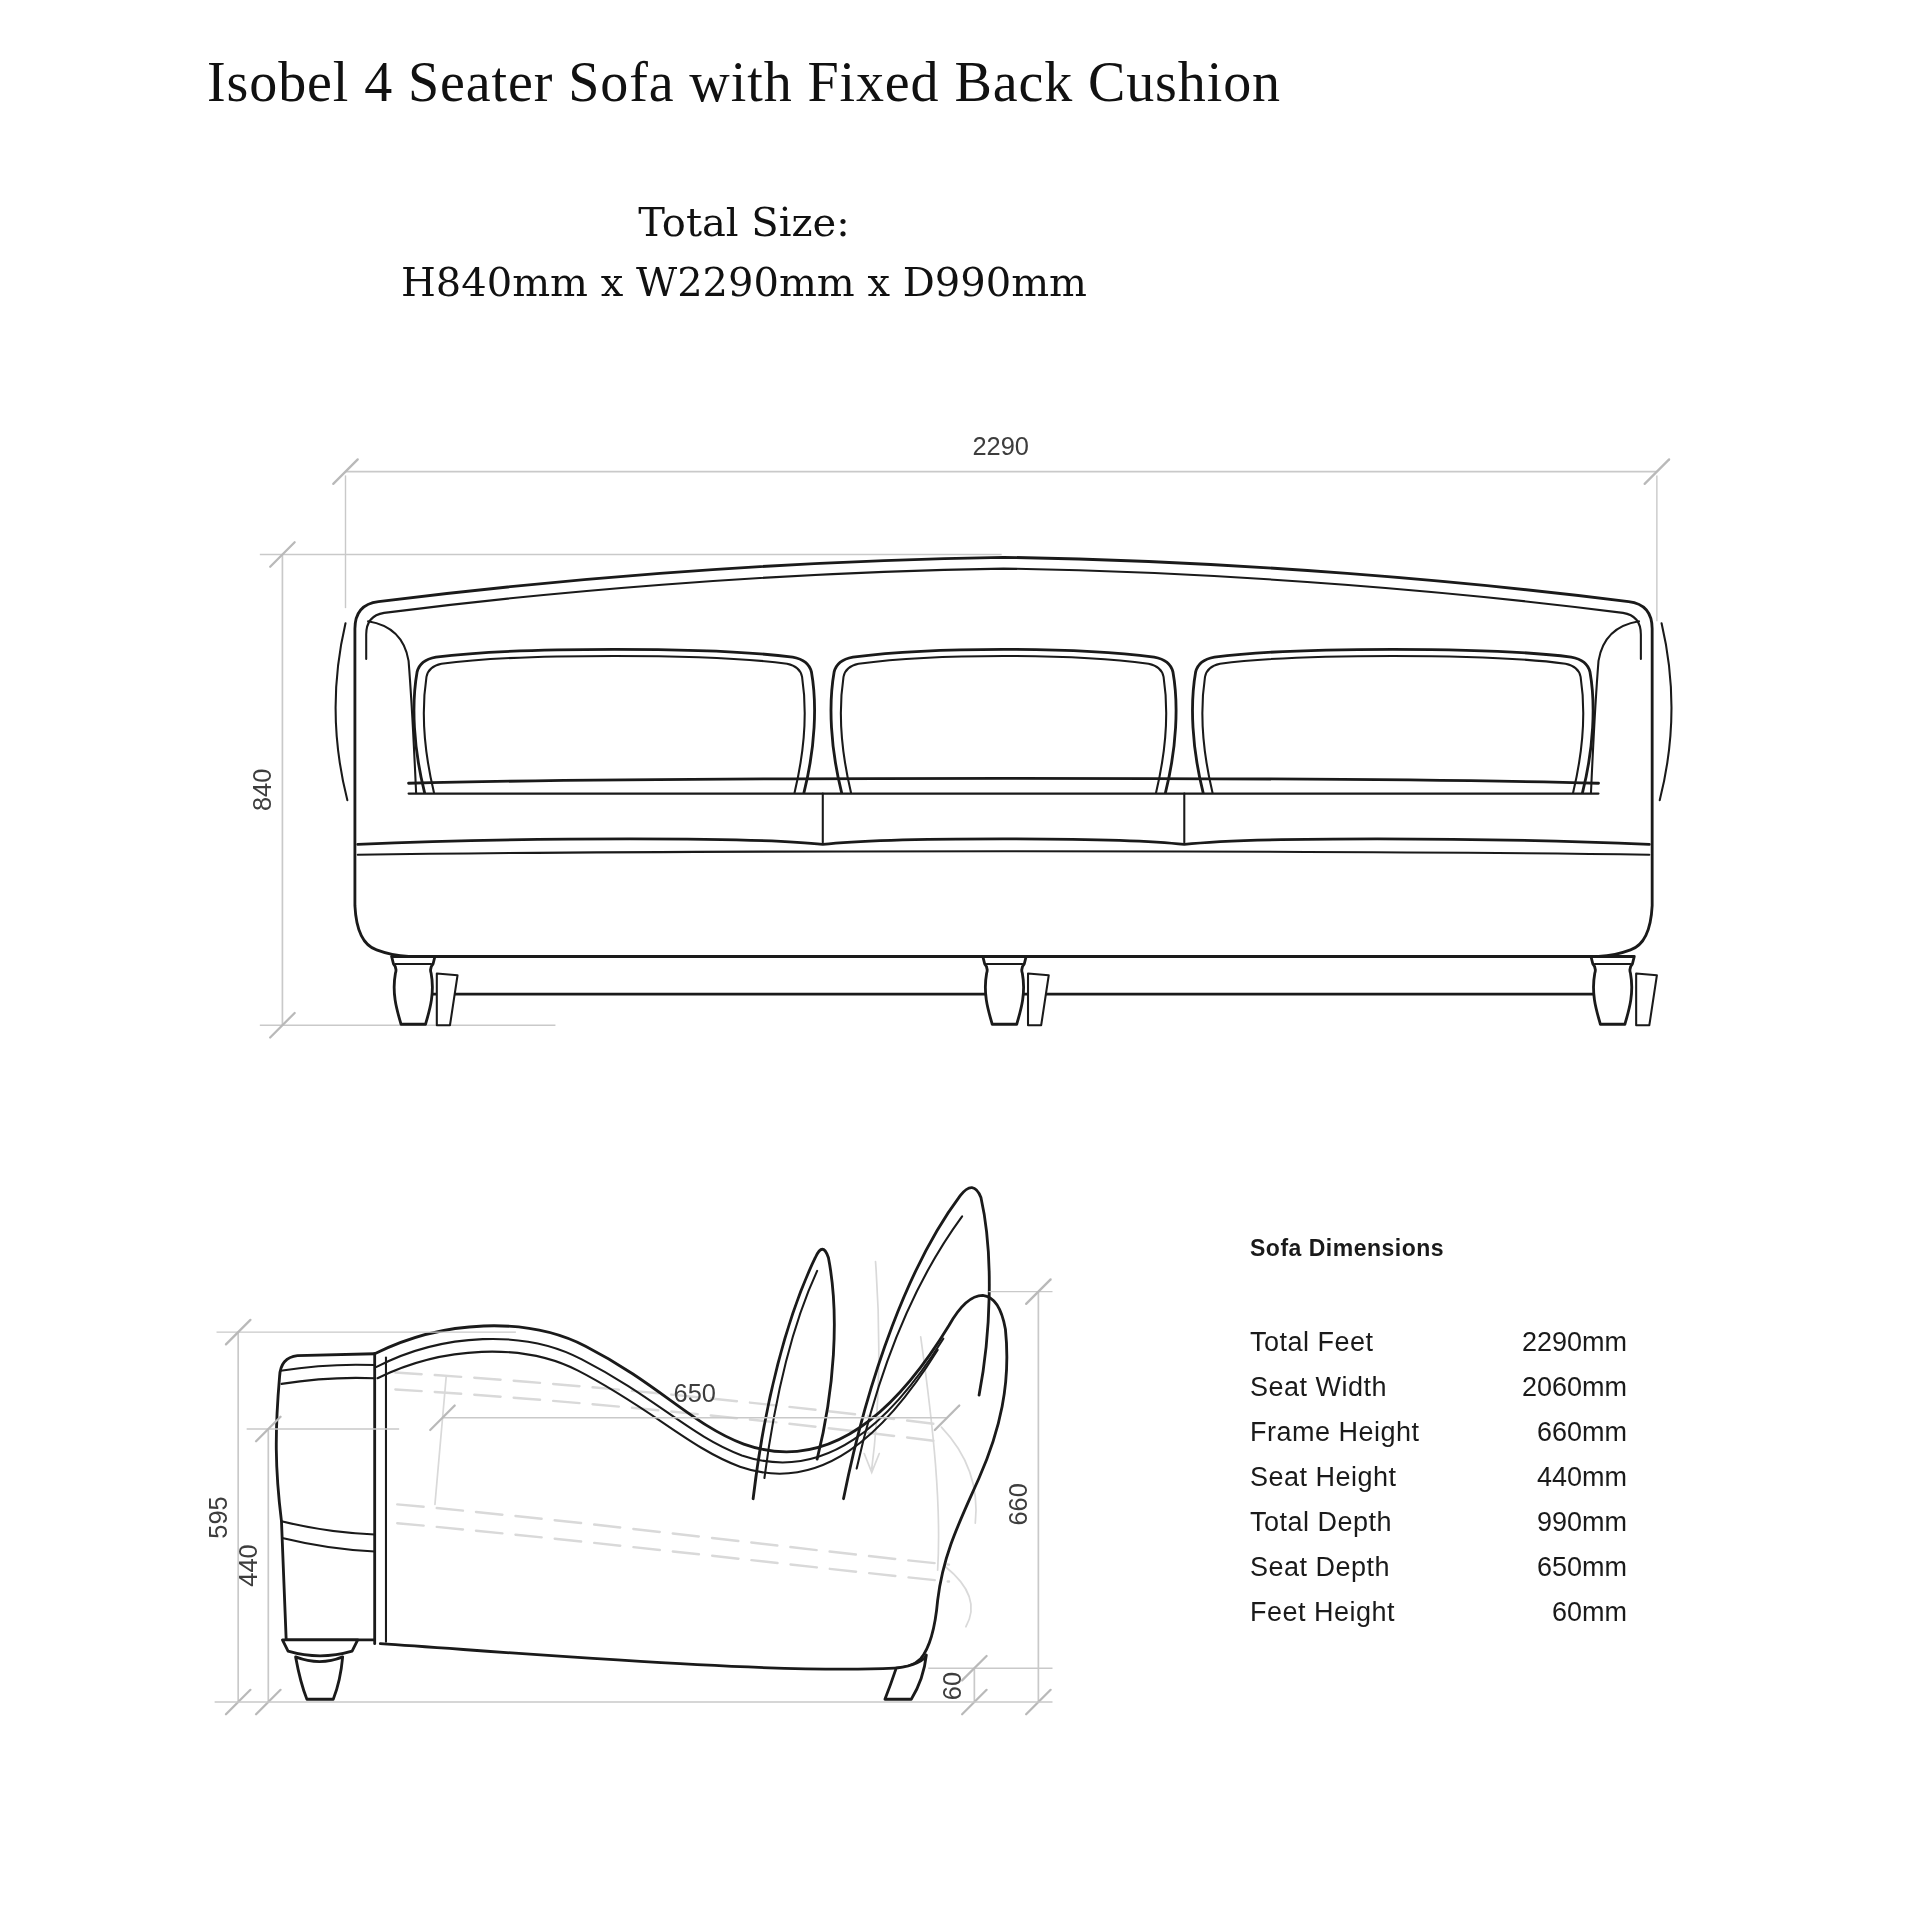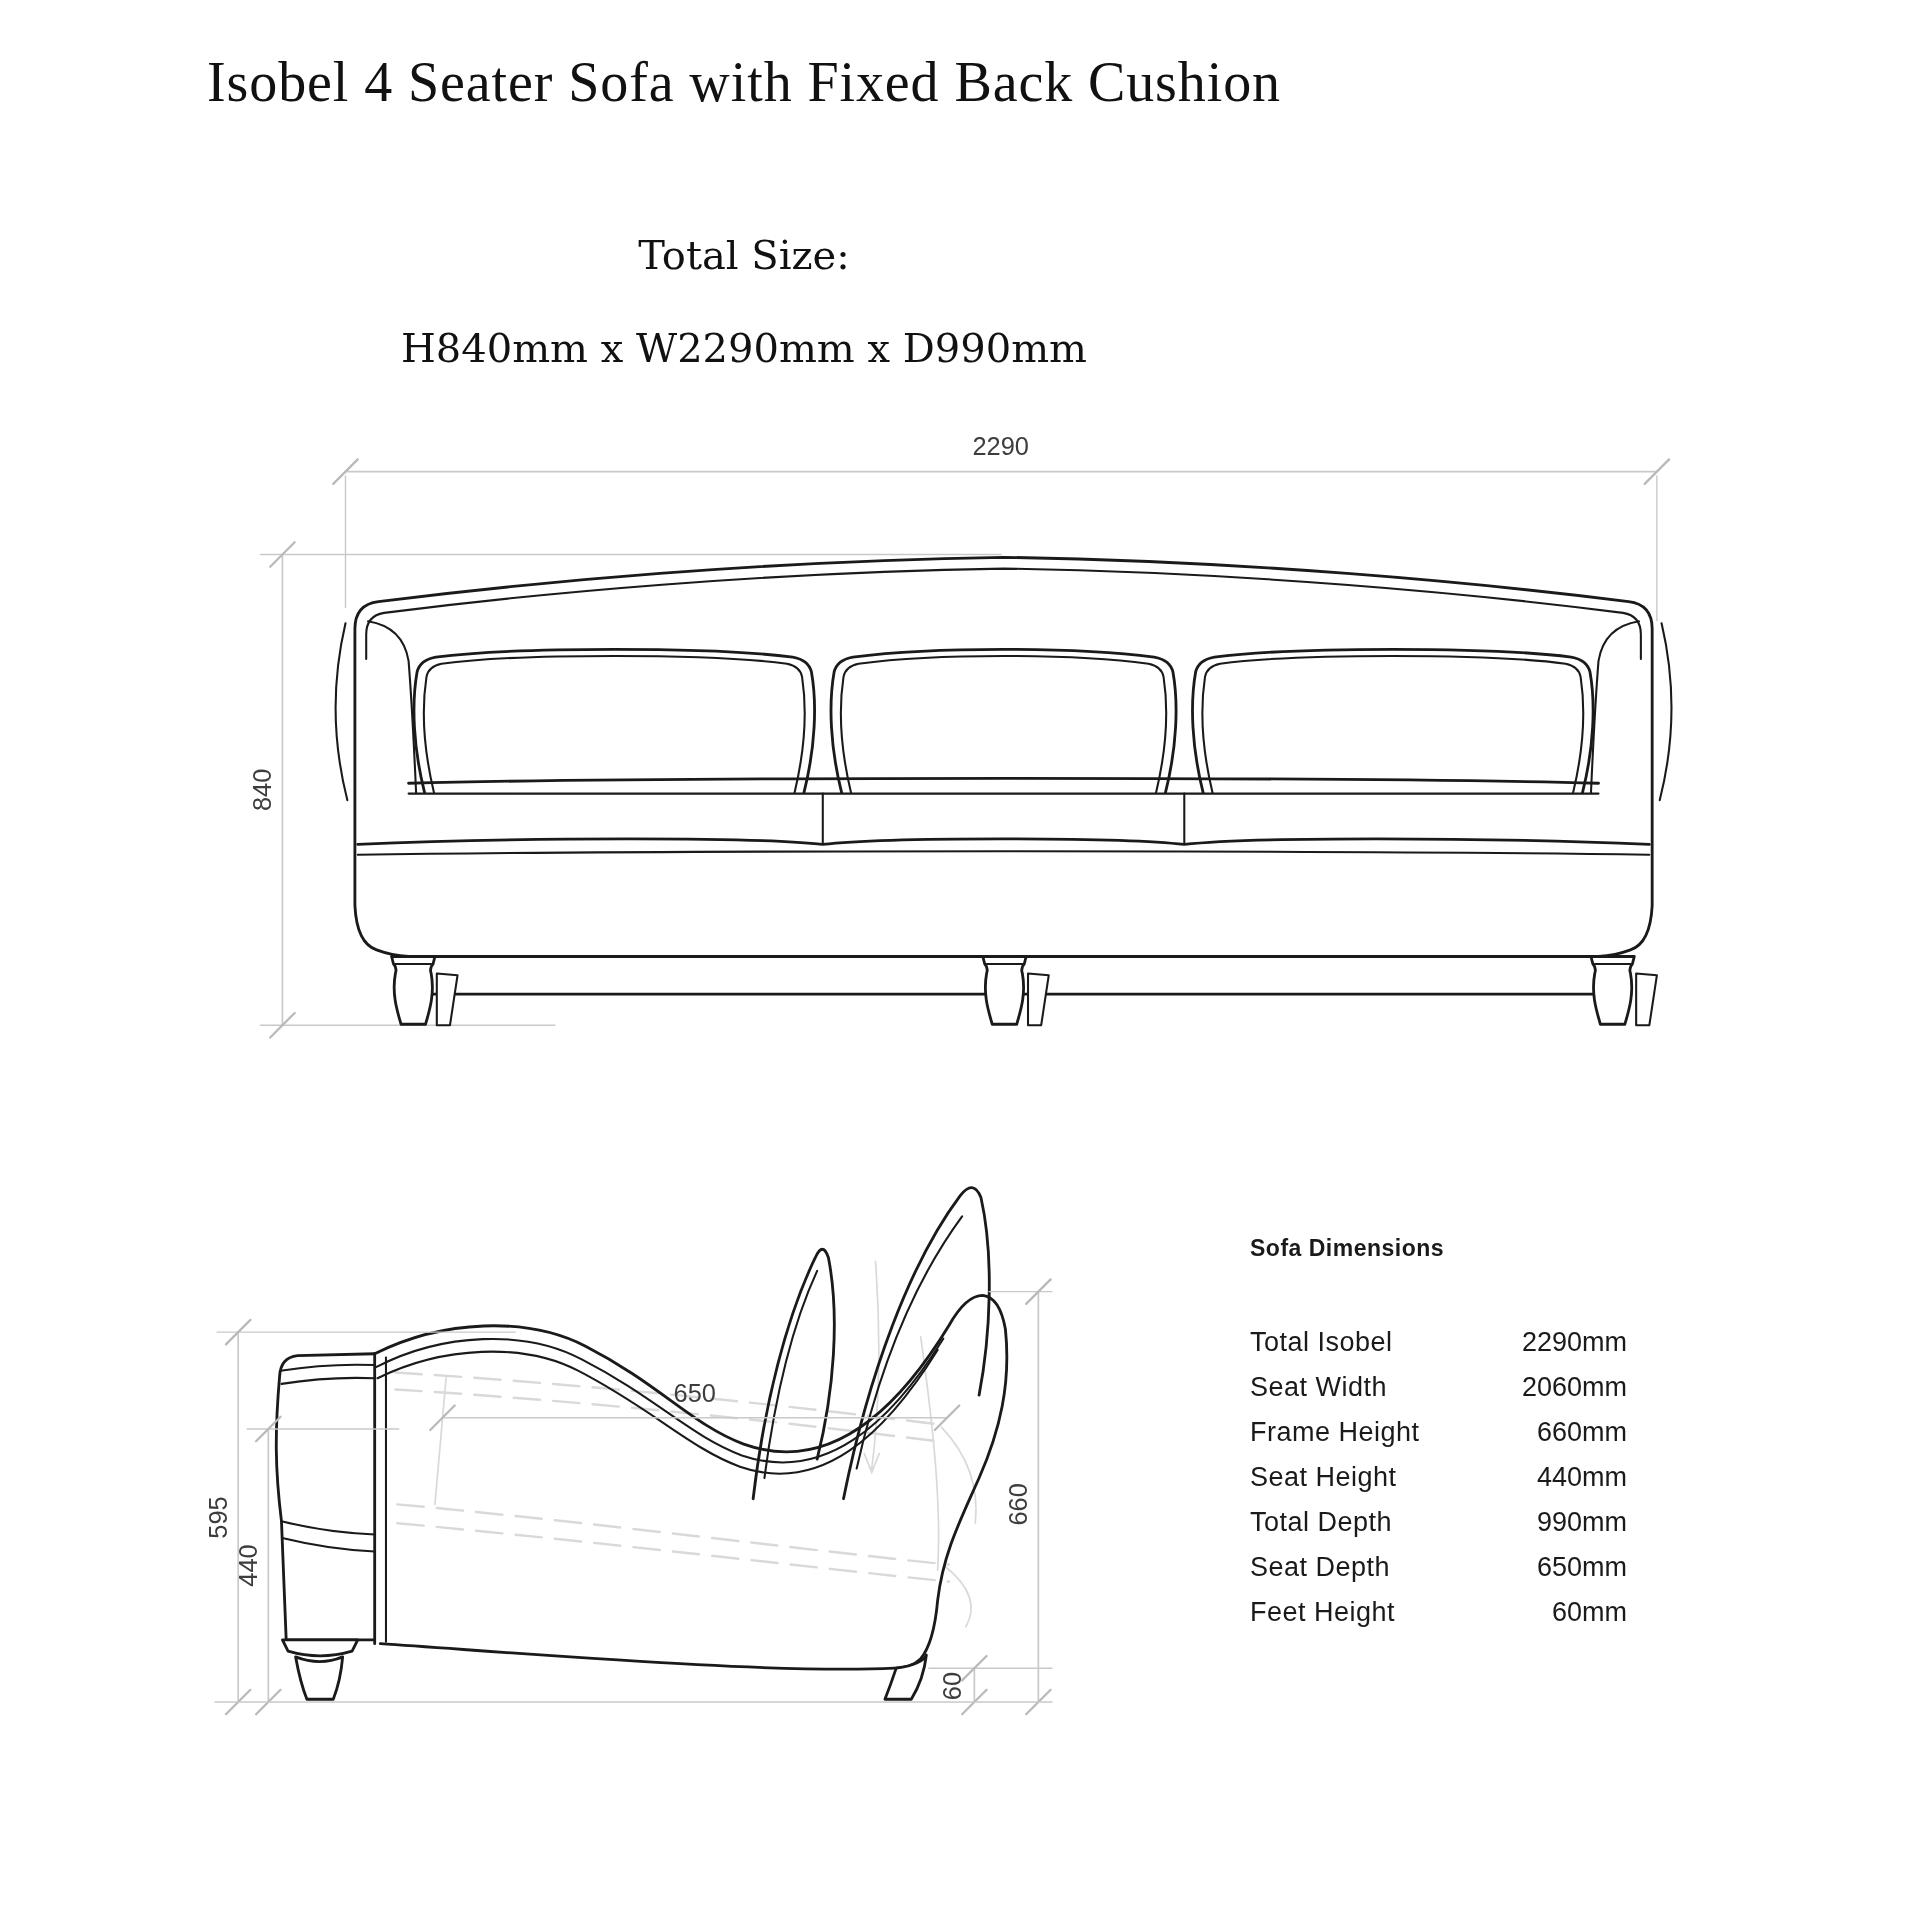--- a/index.html
+++ b/index.html
@@ -6,21 +6,21 @@
     --c-line:#1a1a1a; --c-dim_line:#c9c9c9; --c-dim_text:#3d3d3d;
     --c-hidden:#d9d9d9; --c-text:#111111; --c-bg:#ffffff;
   }
   html,body{margin:0;padding:0;}
   body{width:1928px;height:1928px;background:var(--c-bg);position:relative;overflow:hidden;
        font-family:"Liberation Sans",sans-serif;}
   .title-block{position:absolute;left:0;top:49px;width:1488px;text-align:center;color:var(--c-text);}
   .main-title{font-family:Liberation Serif, serif;font-weight:400;font-size:56px;
               letter-spacing:0.9px;line-height:1.2;}
   .subtitle-block{position:absolute;left:0;top:192px;width:1488px;text-align:center;color:var(--c-text);}
-  .subtitle-line{font-family:"DejaVu Serif","Liberation Serif",serif;font-size:40px;line-height:60px;font-weight:400;margin-top:33px;}
+  .subtitle-line{font-family:"DejaVu Serif","Liberation Serif",serif;font-size:40px;line-height:60px;font-weight:400;}
   svg{position:absolute;left:0;top:0;}
   .art{stroke:var(--c-line);fill:none;stroke-width:3;stroke-linecap:round;stroke-linejoin:round;}
   .art2{stroke:var(--c-line);fill:none;stroke-width:2.2;stroke-linecap:round;stroke-linejoin:round;}
   .solid{fill:#ffffff;}
   .dim{stroke:var(--c-dim_line);fill:none;stroke-width:1.8;}
   .ext{stroke:var(--c-dim_line);fill:none;stroke-width:1.5;}
   .tick{stroke:#b9b9b9;fill:none;stroke-width:2.4;stroke-linecap:round;}
   .hid{stroke:var(--c-hidden);fill:none;stroke-width:2.6;stroke-dasharray:28 14;stroke-linecap:round;}
   .hid-solid{stroke:var(--c-hidden);fill:none;stroke-width:1.8;stroke-linecap:round;}
   .dim-label{font-family:"Liberation Sans",sans-serif;font-size:27px;fill:var(--c-dim_text);}
@@ -187,21 +187,21 @@
       <text class="dim-label" transform="translate(1021 1791) rotate(-90)" text-anchor="middle">60</text>
     </g>
 
     <path class="ext" d="M 228 1808 L 1118 1808"></path>
   </g>
 </svg>
 
 <div class="dims-table">
   <p class="dims-heading">Sofa Dimensions</p>
   <div class="dims-row">
-    <span class="lbl">Total Isobel</span>
+    <span class="lbl">Total Feet</span>
     <span class="val">2290mm</span>
   </div>
   <div class="dims-row">
     <span class="lbl">Seat Width</span>
     <span class="val">2060mm</span>
   </div>
   <div class="dims-row">
     <span class="lbl">Frame Height</span>
     <span class="val">660mm</span>
   </div>

